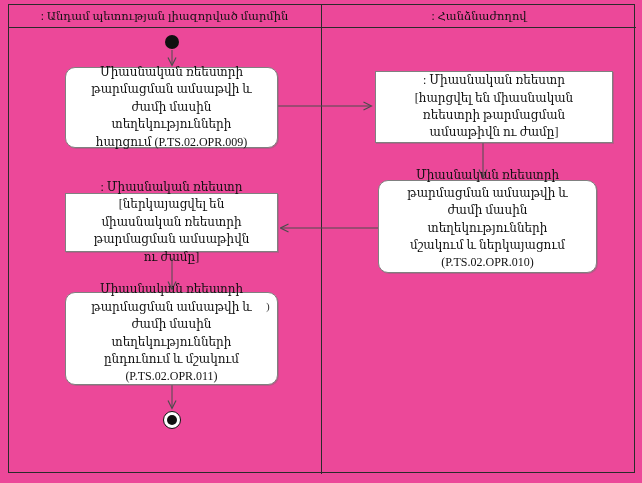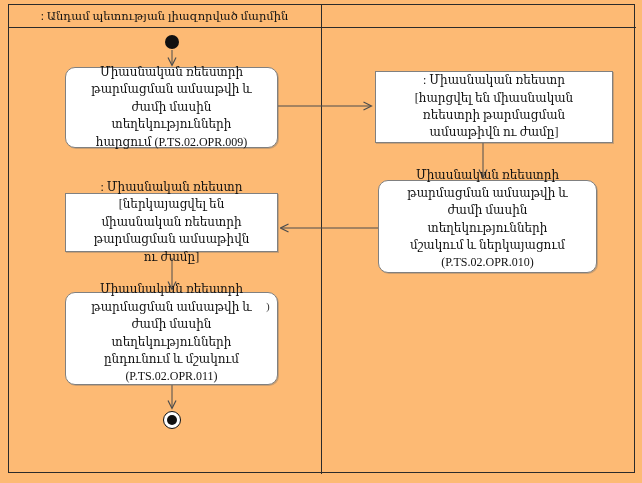--- a/index.html
+++ b/index.html
@@ -4,21 +4,21 @@
 <style>
   html, body {
     margin: 0;
     padding: 0;
     background: #ffffff;
   }
   .canvas {
     position: relative;
     width: 642px;
     height: 483px;
-    background: #fdba74;
+    background: #ec4899;
     font-family: "Liberation Serif", "DejaVu Serif", serif;
     color: #111111;
     overflow: hidden;
   }
   .frame {
     position: absolute;
     left: 8px; top: 4px;
     width: 627px; height: 469px;
     border: 1px solid #2b2b2b;
     box-sizing: border-box;
@@ -111,20 +111,21 @@
 <body>
 
 <div class="canvas">
 
   <div class="frame"></div>
   <div class="lane-divider"></div>
   <div class="header-sep"></div>
 
   <div class="lane-header left">: Անդամ պետության լիազորված մարմին</div>
 
+  <div class="lane-header right">: Հանձնաժողով</div>
 
   <svg class="edges" width="642" height="483" viewBox="0 0 642 483" xmlns="http://www.w3.org/2000/svg">
     <defs>
       <marker id="arr" viewBox="0 0 10 10" refX="8.5" refY="5" markerWidth="10" markerHeight="10" orient="auto-start-reverse">
         <path d="M1,1 L9,5 L1,9" fill="none" stroke="#4d4d4d" stroke-width="1.2"></path>
       </marker>
     </defs>
     <line x1="172" y1="50" x2="172" y2="65" stroke="#4d4d4d" stroke-width="1" marker-end="url(#arr)"></line>
     <line x1="278" y1="106" x2="371" y2="106" stroke="#4d4d4d" stroke-width="1" marker-end="url(#arr)"></line>
     <line x1="483" y1="143" x2="483" y2="177" stroke="#4d4d4d" stroke-width="1" marker-end="url(#arr)"></line>

